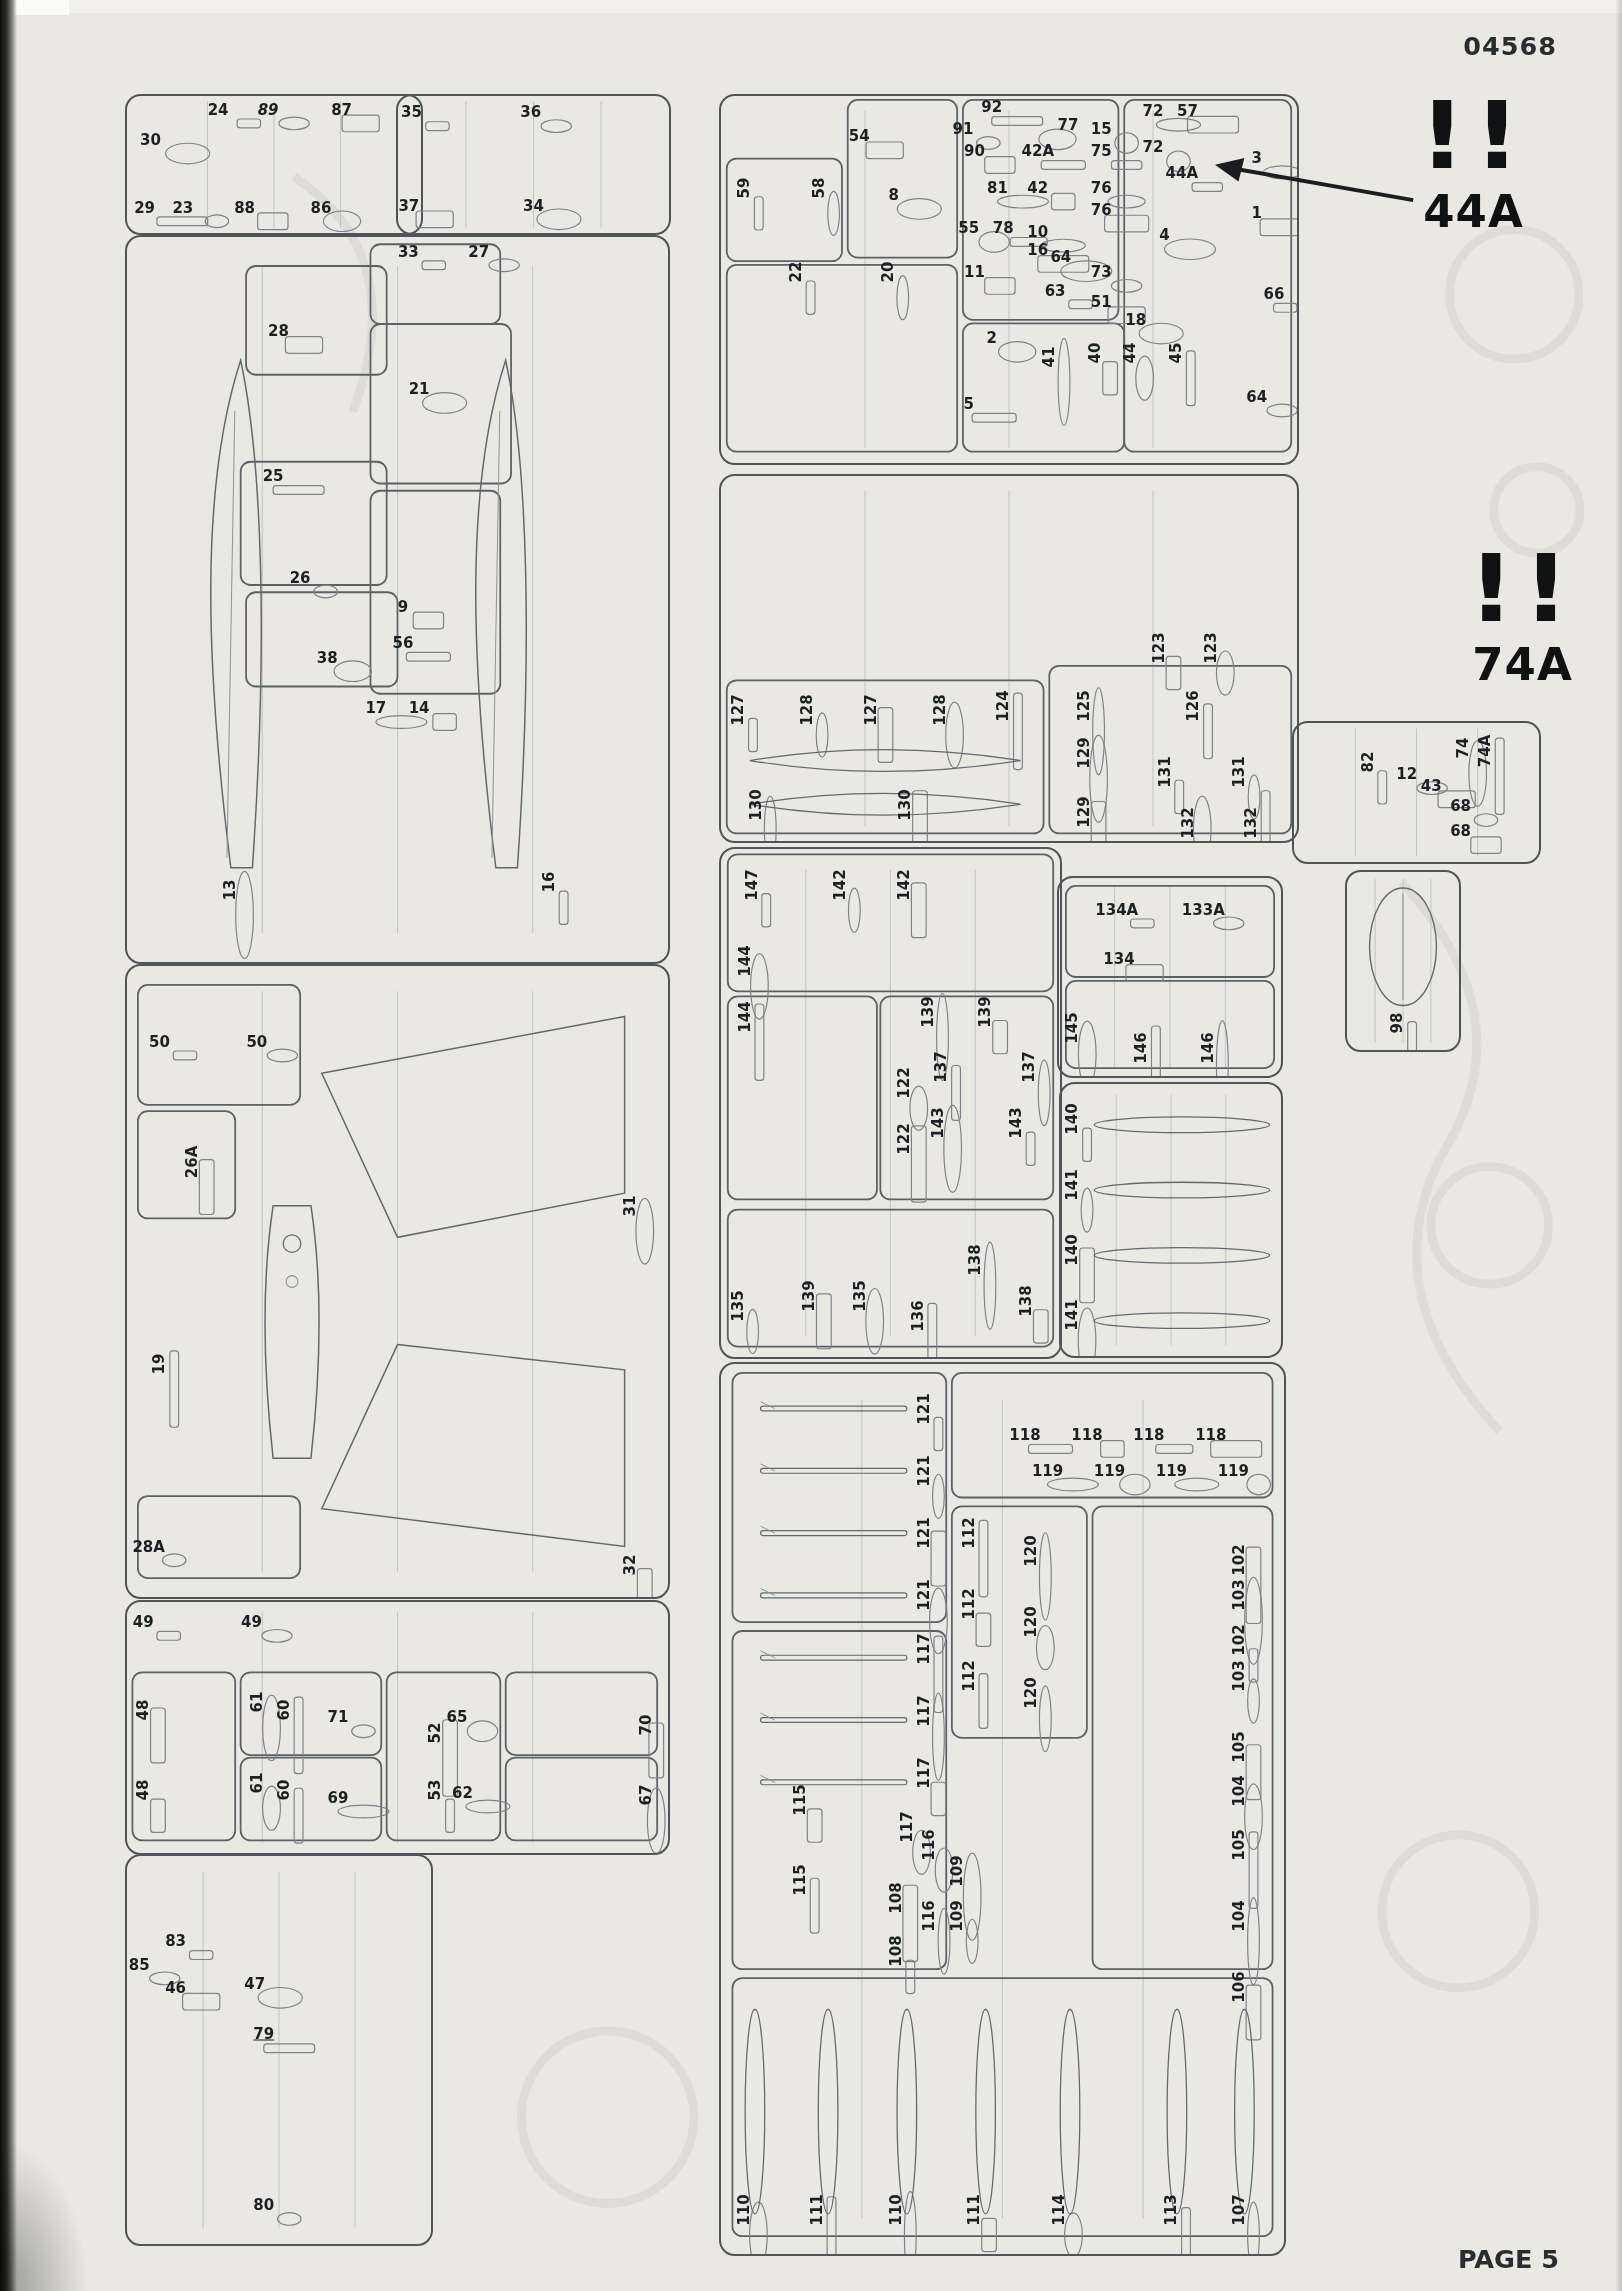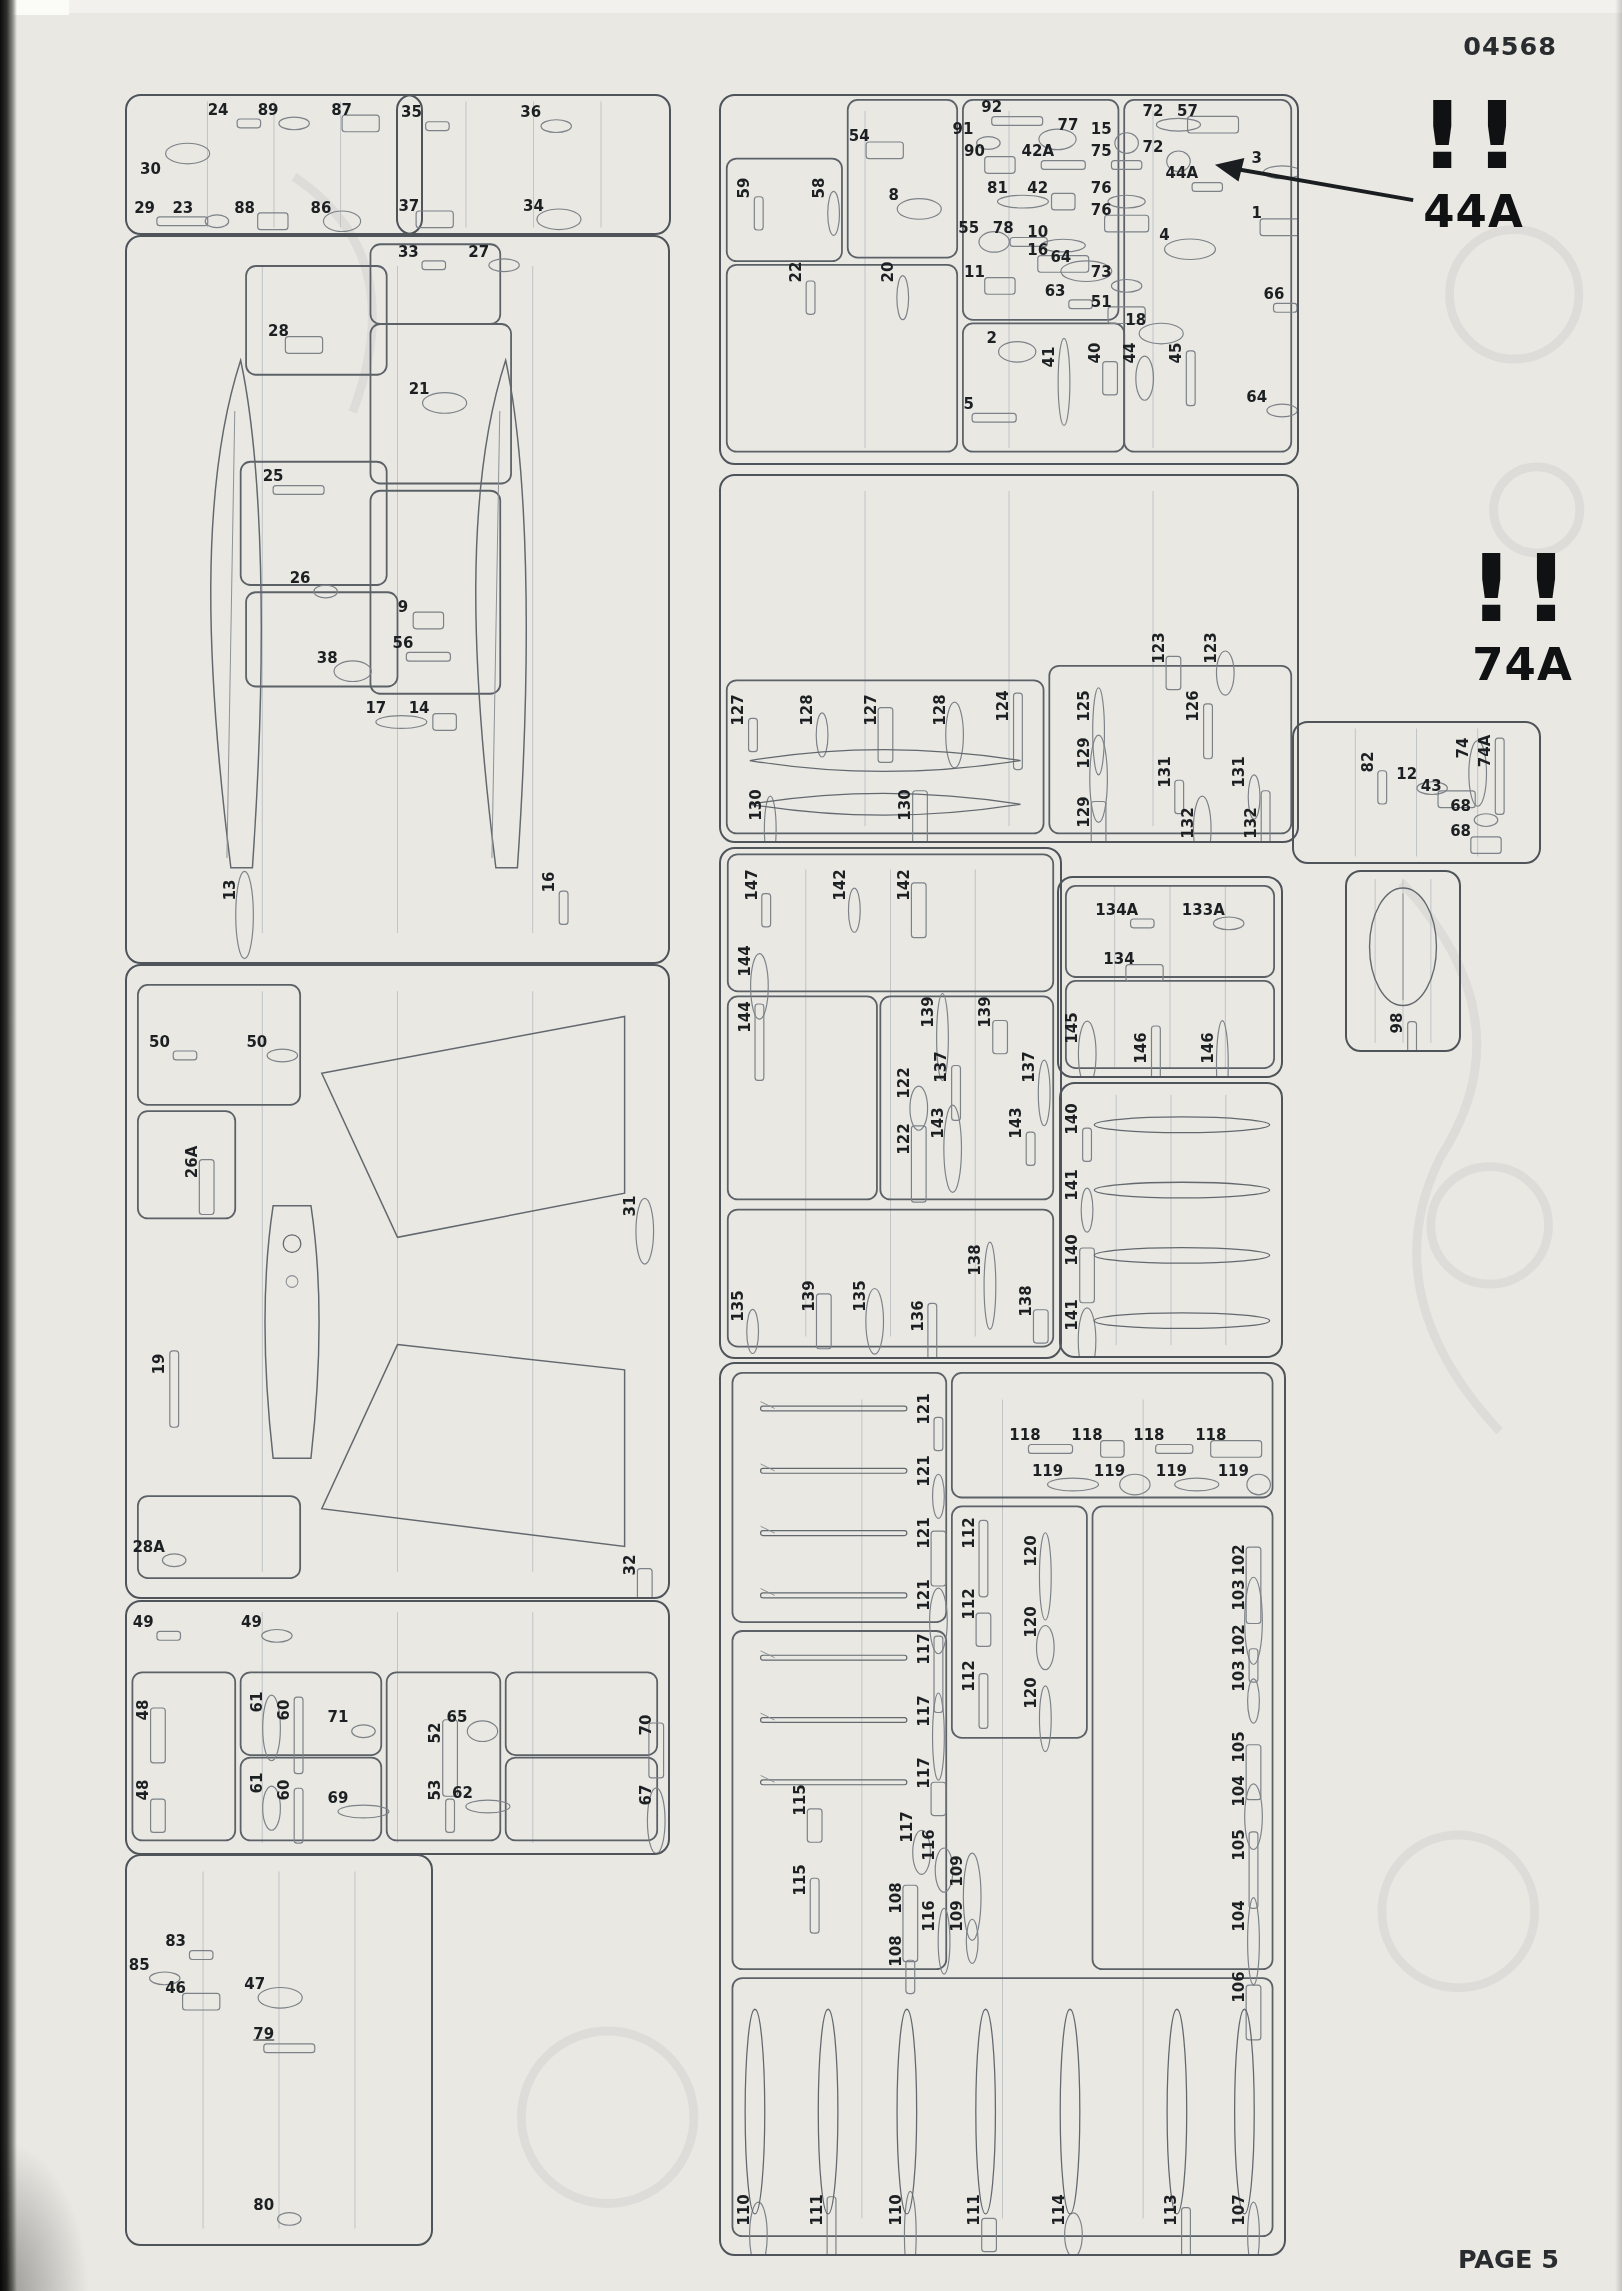--- a/index.html
+++ b/index.html
@@ -60,23 +60,23 @@
         <rect x="98.32" y="23.5" width="24" height="9" rx="3" fill="none" stroke="#7c8288" stroke-width="1.2"></rect>
         <ellipse cx="156.56" cy="28" rx="15.5" ry="6.5" fill="none" stroke="#7c8288" stroke-width="1.2"></ellipse>
         <rect x="205.56" y="19.5" width="38" height="17" rx="3" fill="none" stroke="#7c8288" stroke-width="1.2"></rect>
         <ellipse cx="47.760000000000005" cy="58.800000000000004" rx="22.5" ry="10.5" fill="none" stroke="#7c8288" stroke-width="1.2"></ellipse>
         <rect x="16.32" y="123.5" width="52" height="9" rx="3" fill="none" stroke="#7c8288" stroke-width="1.2"></rect>
         <ellipse cx="77.68" cy="128" rx="12" ry="6.5" fill="none" stroke="#7c8288" stroke-width="1.2"></ellipse>
         <rect x="119.30000000000001" y="119.5" width="31" height="17" rx="3" fill="none" stroke="#7c8288" stroke-width="1.2"></rect>
         <ellipse cx="205.52" cy="128" rx="19" ry="10.5" fill="none" stroke="#7c8288" stroke-width="1.2"></ellipse>
       </svg>
       <div class="plabel" style="left: 31%; top: 10%;">24</div>
-      <div class="plabel" style="left: 48%; top: 10%;">89</div>
+      <div class="plabel" style="left: 48%; top: 10%; font-style: italic;">89</div>
       <div class="plabel" style="left: 73%; top: 10%;">87</div>
-      <div class="plabel" style="left: 8%; top: 32%; margin-top: 29px;">30</div>
+      <div class="plabel" style="left: 8%; top: 32%;">30</div>
       <div class="plabel" style="left: 6%; top: 82%;">29</div>
       <div class="plabel" style="left: 19%; top: 82%;">23</div>
       <div class="plabel" style="left: 40%; top: 82%;">88</div>
       <div class="plabel" style="left: 66%; top: 82%;">86</div>
     </div>
     <div class="panel" style="left: 396px; top: 94px; width: 271px; height: 137px;">
       <svg viewBox="0 0 276 140">
         <line x1="69" y1="5.6000000000000005" x2="69" y2="134.4" stroke="#c0c4c7" stroke-width="1"></line>
         <line x1="138" y1="5.6000000000000005" x2="138" y2="134.4" stroke="#c0c4c7" stroke-width="1"></line>
         <line x1="207" y1="5.6000000000000005" x2="207" y2="134.4" stroke="#c0c4c7" stroke-width="1"></line>

